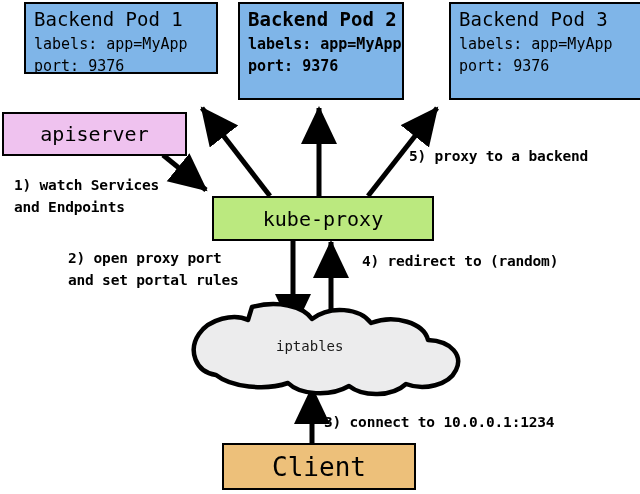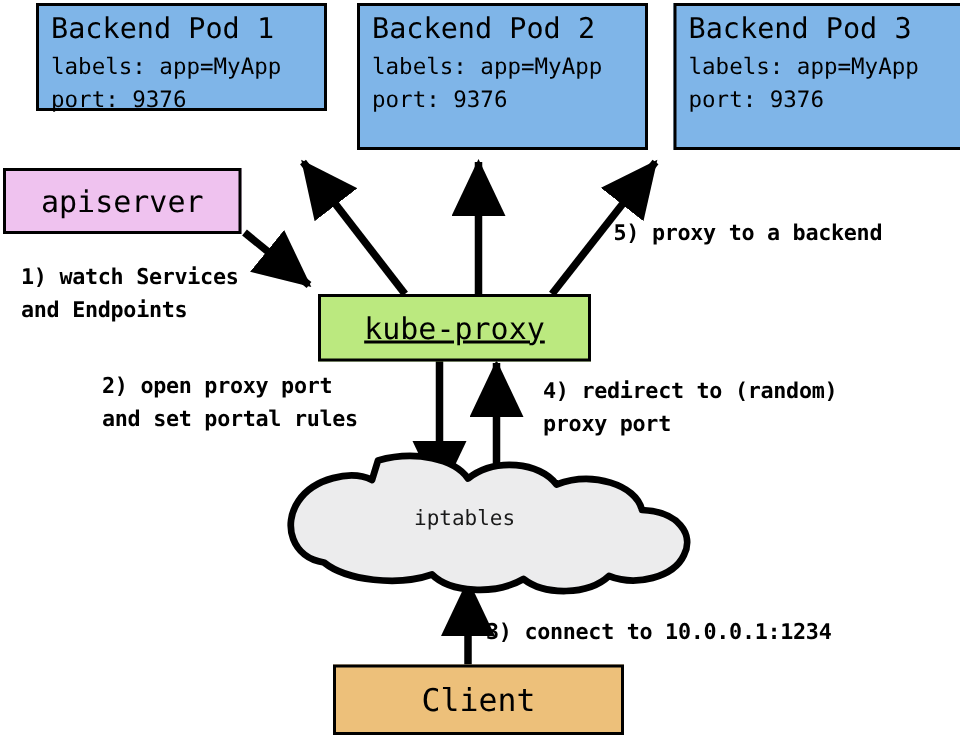--- a/index.html
+++ b/index.html
@@ -57,21 +57,21 @@
     display: flex;
     align-items: center;
     justify-content: center;
     font-size: 20px;
   }
   .client {
     background: #edc07a;
     display: flex;
     align-items: center;
     justify-content: center;
-    font-size: 21px;
+    font-size: 26px;
   }
   .cloud-label {
     position: absolute;
     font-size: 14px;
     color: #1a1a1a;
     white-space: nowrap;
   }
   .edge-label {
     position: absolute;
     font-size: 14.5px;
@@ -139,37 +139,37 @@
   </svg>
 
   <div class="cloud-label" style="left:276px; top:338px;">iptables</div>
 
   <div class="node pod" style="left:24px; top:2px; width:194px; height:72px;">
     <div class="pod-title">Backend Pod 1</div>
     <div class="pod-line">labels: app=MyApp</div>
     <div class="pod-line">port: 9376</div>
   </div>
 
-  <div class="node pod" style="left:238px; top:2px; width:194px; height:98px;">
+  <div class="node pod" style="left:238px; top:2px; width:166px; height:98px;font-weight:bold;">
     <div class="pod-title">Backend Pod 2</div>
     <div class="pod-line">labels: app=MyApp</div>
     <div class="pod-line">port: 9376</div>
   </div>
 
   <div class="node pod" style="left:449px; top:2px; width:194px; height:98px;">
     <div class="pod-title">Backend Pod 3</div>
     <div class="pod-line">labels: app=MyApp</div>
     <div class="pod-line">port: 9376</div>
   </div>
 
-  <div class="node apiserver" style="left:2px; top:112px; width:159px; height:44px;">
+  <div class="node apiserver" style="left:2px; top:112px; width:185px; height:44px;">
     <span>apiserver</span>
   </div>
 
-  <div class="node kubeproxy" style="left:212px; top:196px; width:182px; height:45px;text-decoration:underline;">
+  <div class="node kubeproxy" style="left:212px; top:196px; width:222px; height:45px;">
     <span>kube-proxy</span>
   </div>
 
   <div class="node client" style="left:222px; top:443px; width:194px; height:47px;">
     <span>Client</span>
   </div>
 
   <div class="edge-label" style="left:14px; top:174px;">
     <div>1) watch Services</div>
     <div>and Endpoints</div>
@@ -179,20 +179,19 @@
     <div>2) open proxy port</div>
     <div>and set portal rules</div>
   </div>
 
   <div class="edge-label" style="left:324px; top:411px;">
     <div>3) connect to 10.0.0.1:1234</div>
   </div>
 
   <div class="edge-label" style="left:362px; top:250px;">
     <div>4) redirect to (random)</div>
-    <div>proxy port</div>
   </div>
 
   <div class="edge-label" style="left:409px; top:145px;">
     <div>5) proxy to a backend</div>
   </div>
 
 </div>
 
 </body></html>

